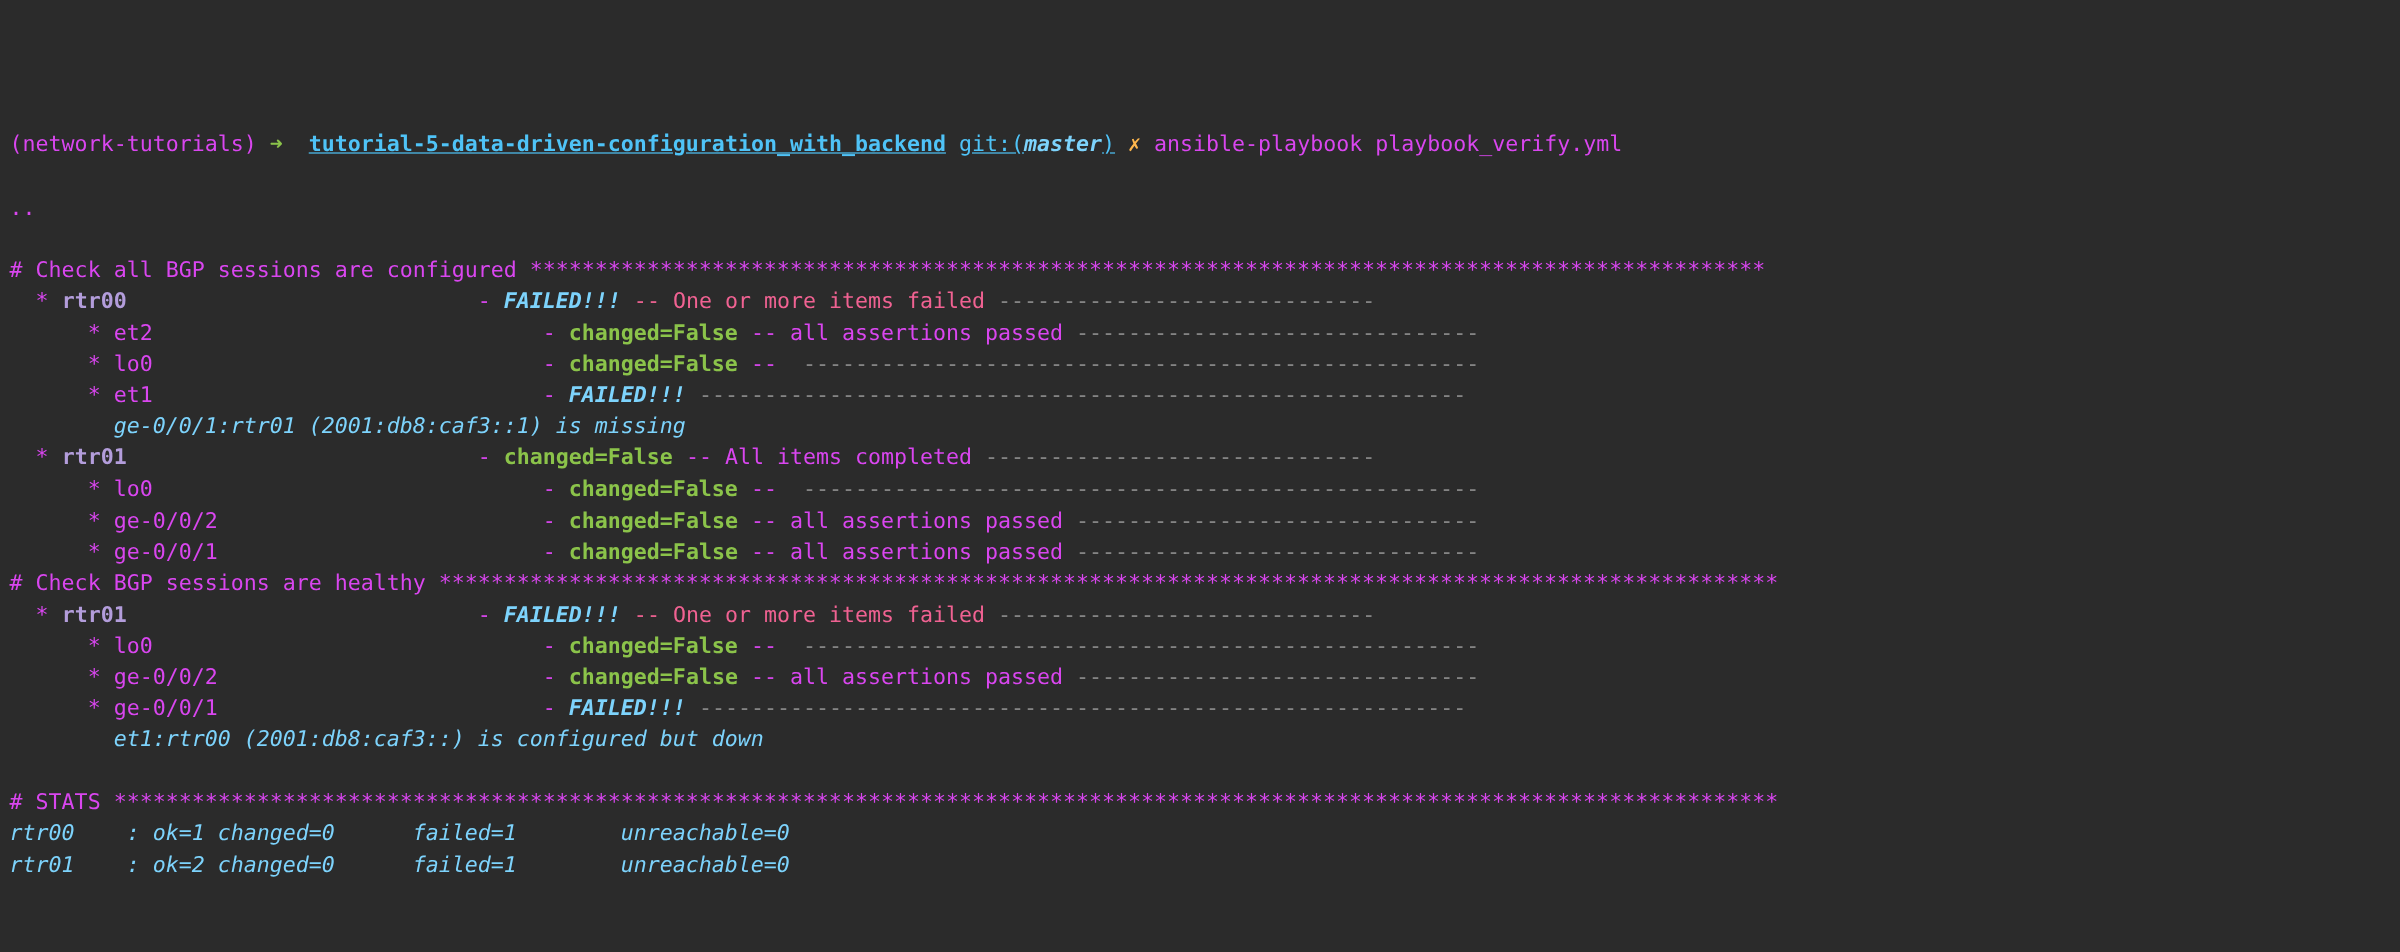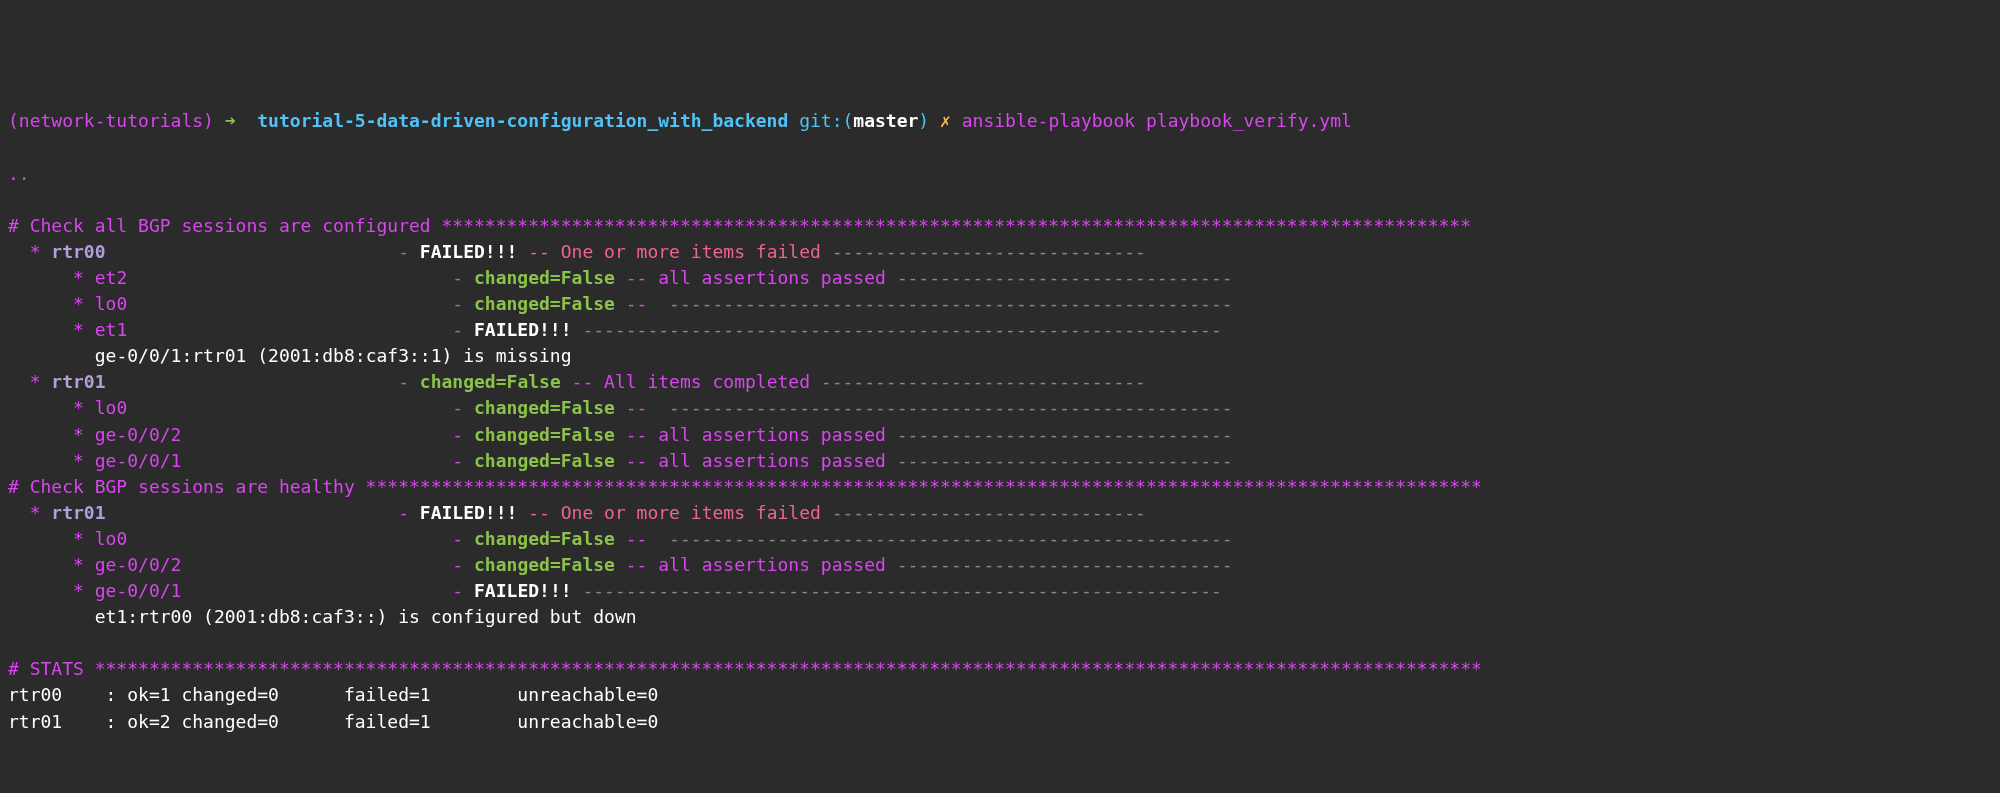--- a/index.html
+++ b/index.html
@@ -8,23 +8,23 @@
     font-family: "Menlo", "Consolas", "DejaVu Sans Mono", monospace;
     font-size: 18px;
     line-height: 1.45;
     margin: 0;
     padding: 4px 8px;
     white-space: pre;
     overflow-x: auto;
   }
   .c-grey   { color: #d946ef; }
   .c-green  { color: #8bc34a; }
-  .c-cyan   { color: #4fc3f7; }
+  .c-cyan   { color: #4fc3f7; text-decoration: underline; }
   .c-yellow { color: #ffb74d; }
-  .c-red    { color: #ffffff; }
+  .c-red    { color: #7dd3fc; font-style: italic; }
   .c-purple { color: #b39ddb; }
   .c-pink   { color: #f06292; }
   .c-dim    { color: #888888; }
   .line { display: block; }
   .bold { font-weight: bold; }
 </style>
 </head>
 <body>
 
 

